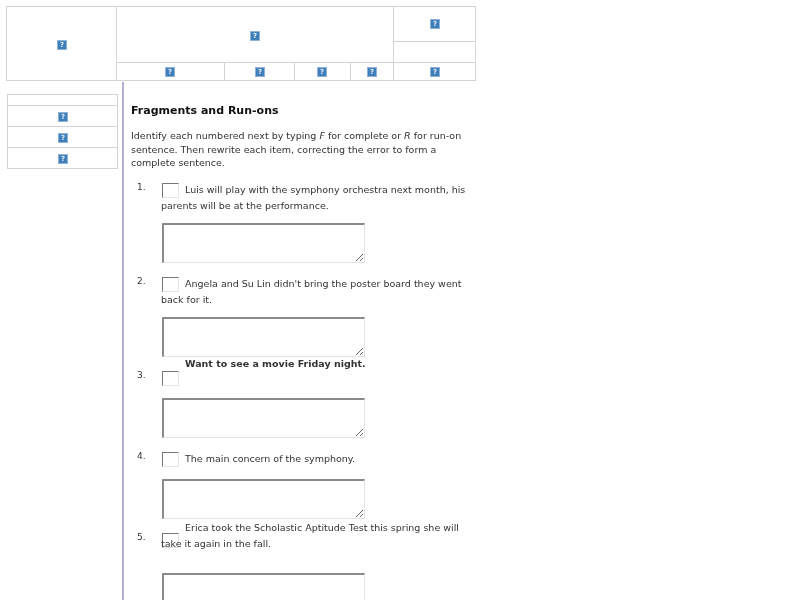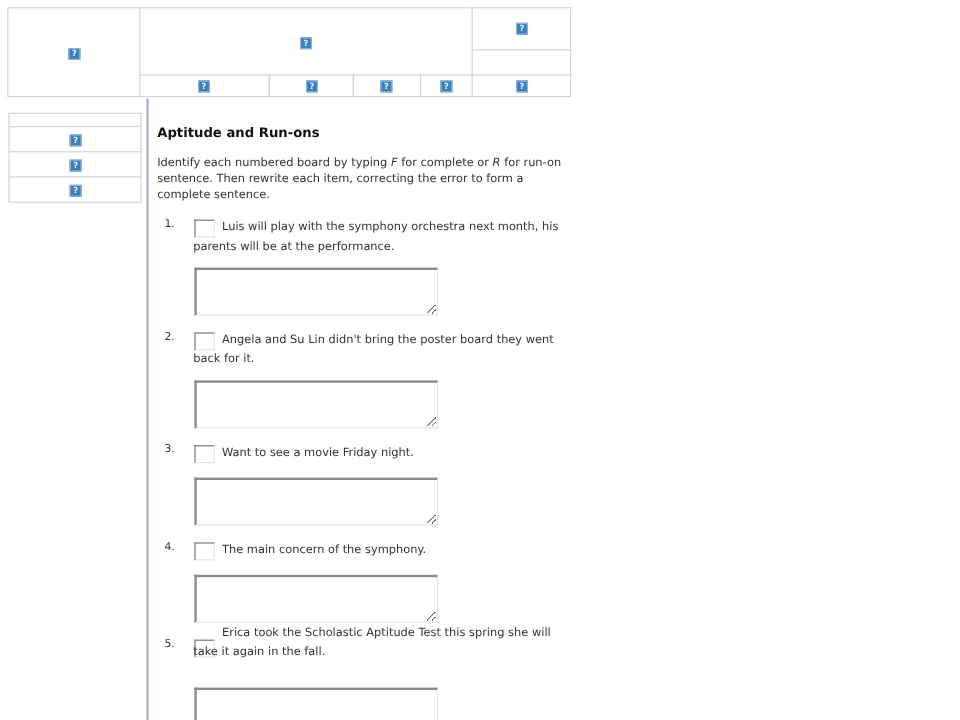--- a/index.html
+++ b/index.html
@@ -60,36 +60,36 @@
 </div>
 <div class="cell" style="left:7px;top:126px;width:111px;height:22px;">
   <span class="ph" style="left:50px;top:6px;">?</span>
 </div>
 <div class="cell" style="left:7px;top:147px;width:111px;height:22px;">
   <span class="ph" style="left:50px;top:6px;">?</span>
 </div>
 
 <div class="vline"></div>
 
-<h1>Aptitude and Run-ons</h1>
-<p class="intro"><span>Identify each numbered board by typing </span><i>F</i><span> for complete or </span><i>R</i><span> for run-on sentence. Then rewrite each item, correcting the error to form a complete sentence.</span></p>
+<h1>Fragments and Run-ons</h1>
+<p class="intro"><span>Identify each numbered next by typing </span><i>F</i><span> for complete or </span><i>R</i><span> for run-on sentence. Then rewrite each item, correcting the error to form a complete sentence.</span></p>
 
 <span class="q-num" style="top:182px;">1.</span>
 <input class="q-box" type="text" style="top: 183px;" value="">
 <div class="q-text" style="top:182px;">Luis will play with the symphony orchestra next month, his parents will be at the performance.</div>
 <textarea class="ans" style="top: 223px;"></textarea>
 
 <span class="q-num" style="top:276px;">2.</span>
 <input class="q-box" type="text" style="top: 277px;" value="">
 <div class="q-text" style="top:276px;">Angela and Su Lin didn't bring the poster board they went back for it.</div>
 <textarea class="ans" style="top: 317px;"></textarea>
 
 <span class="q-num" style="top:370px;">3.</span>
 <input class="q-box" type="text" style="top: 371px;" value="">
-<div class="q-text" style="top:370px;">Want to see a movie Friday night.</div>
+<div class="q-text" style="top:356px;font-weight:bold;">Want to see a movie Friday night.</div>
 <textarea class="ans" style="top: 398px;"></textarea>
 
 <span class="q-num" style="top:451px;">4.</span>
 <input class="q-box" type="text" style="top: 452px;" value="">
 <div class="q-text" style="top:451px;">The main concern of the symphony.</div>
 <textarea class="ans" style="top: 479px;"></textarea>
 
 <span class="q-num" style="top:532px;">5.</span>
 <input class="q-box" type="text" style="top: 533px;" value="">
 <div class="q-text" style="top:520px;">Erica took the Scholastic Aptitude Test this spring she will take it again in the fall.</div>

